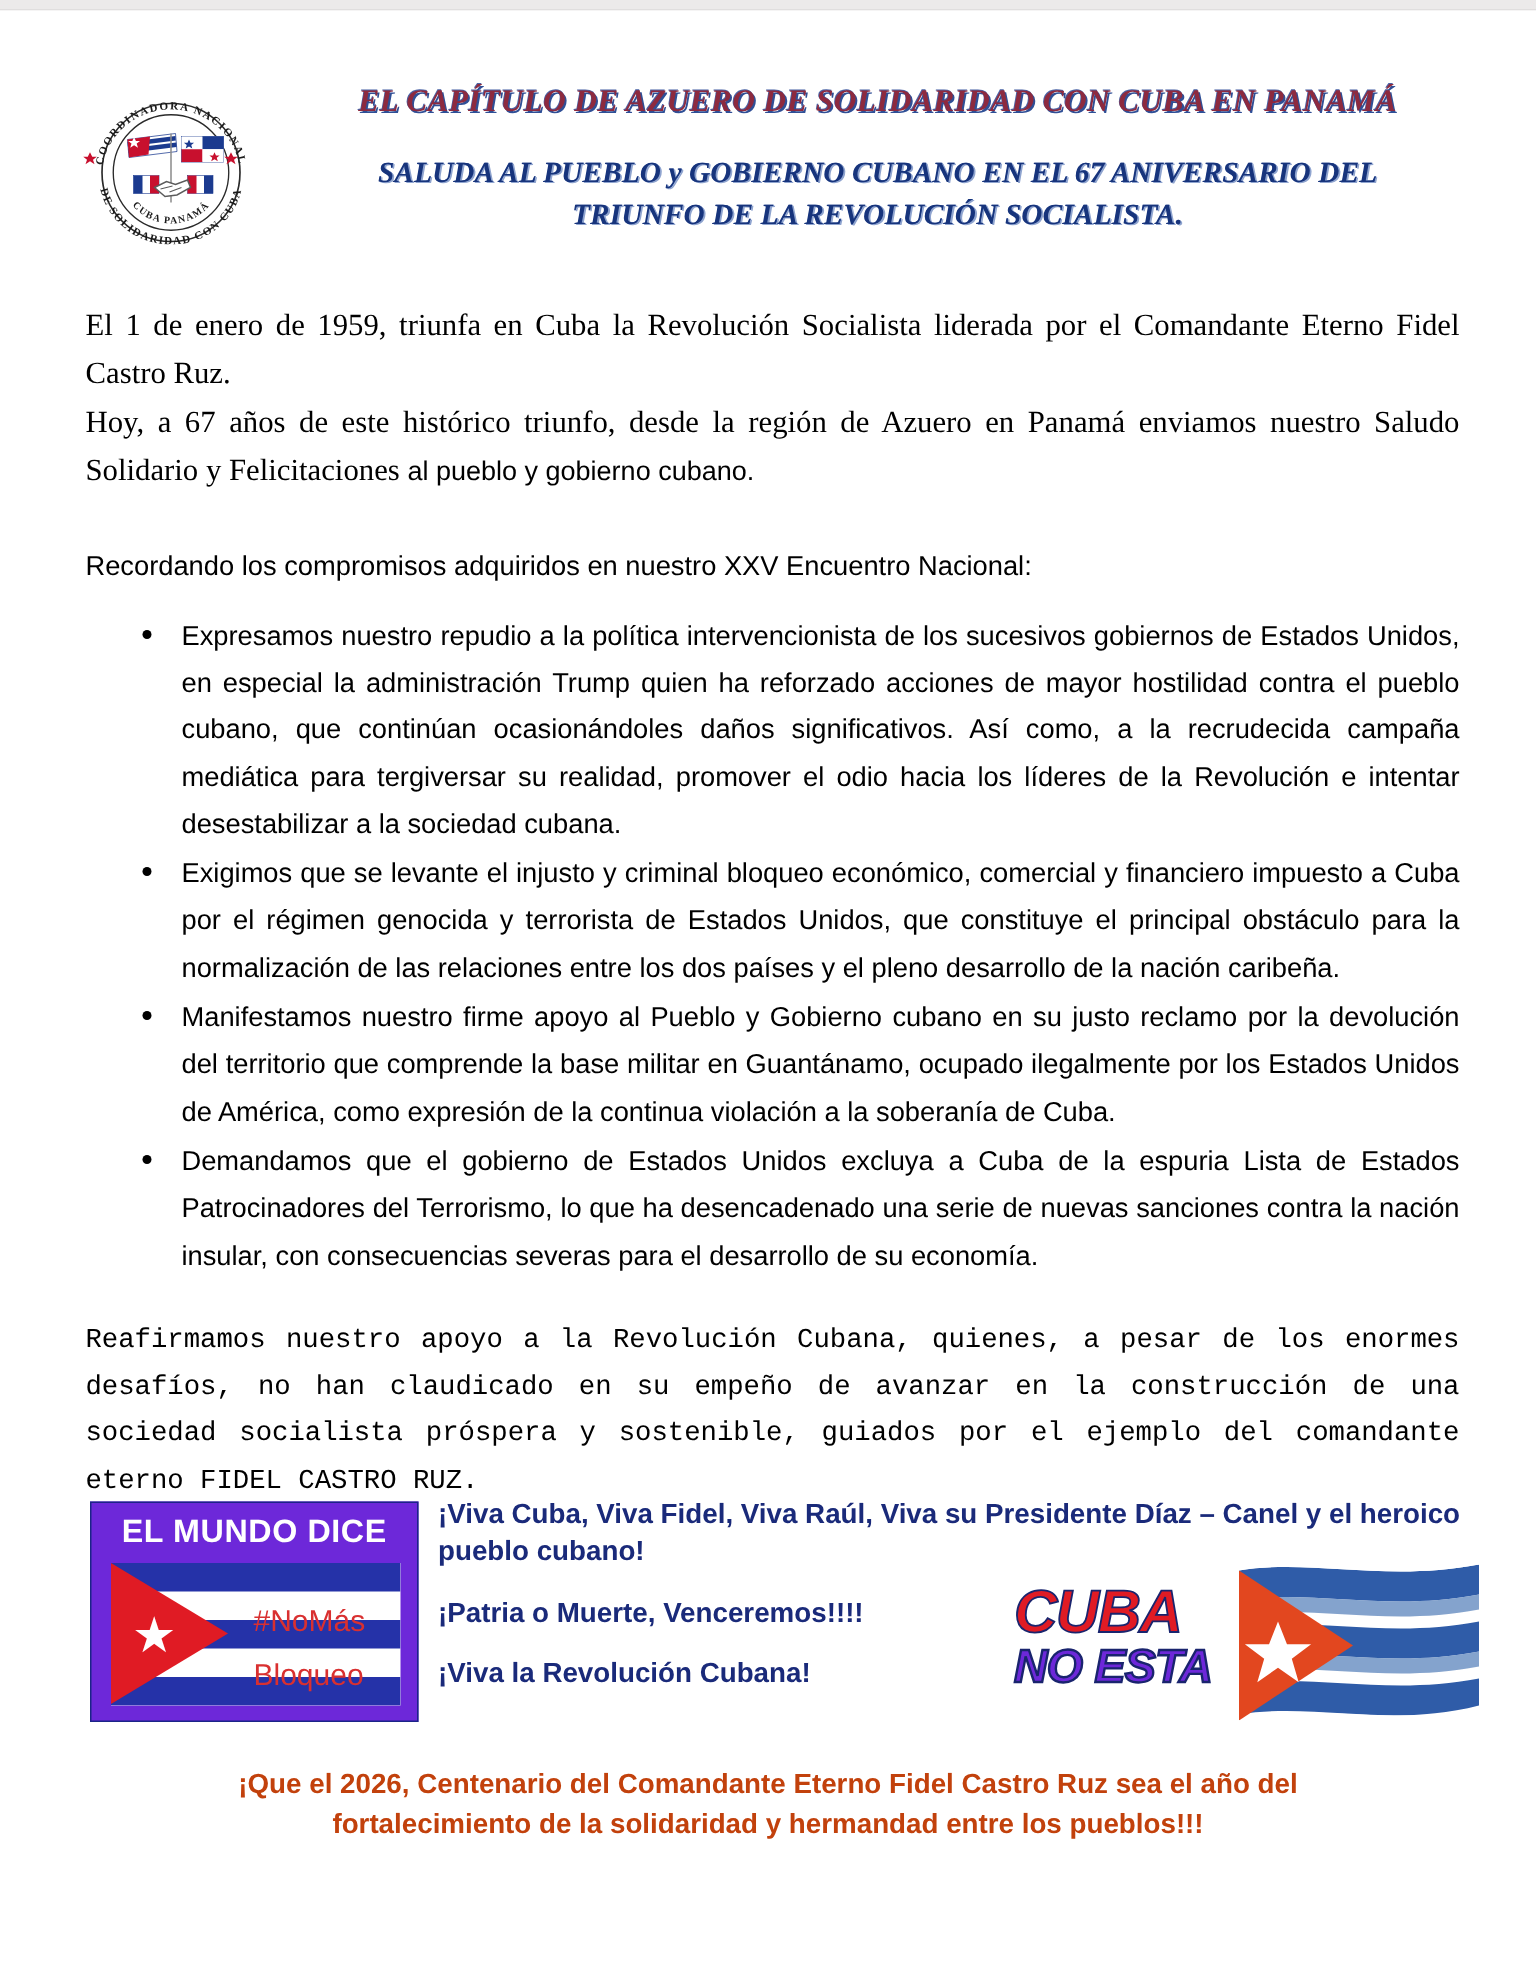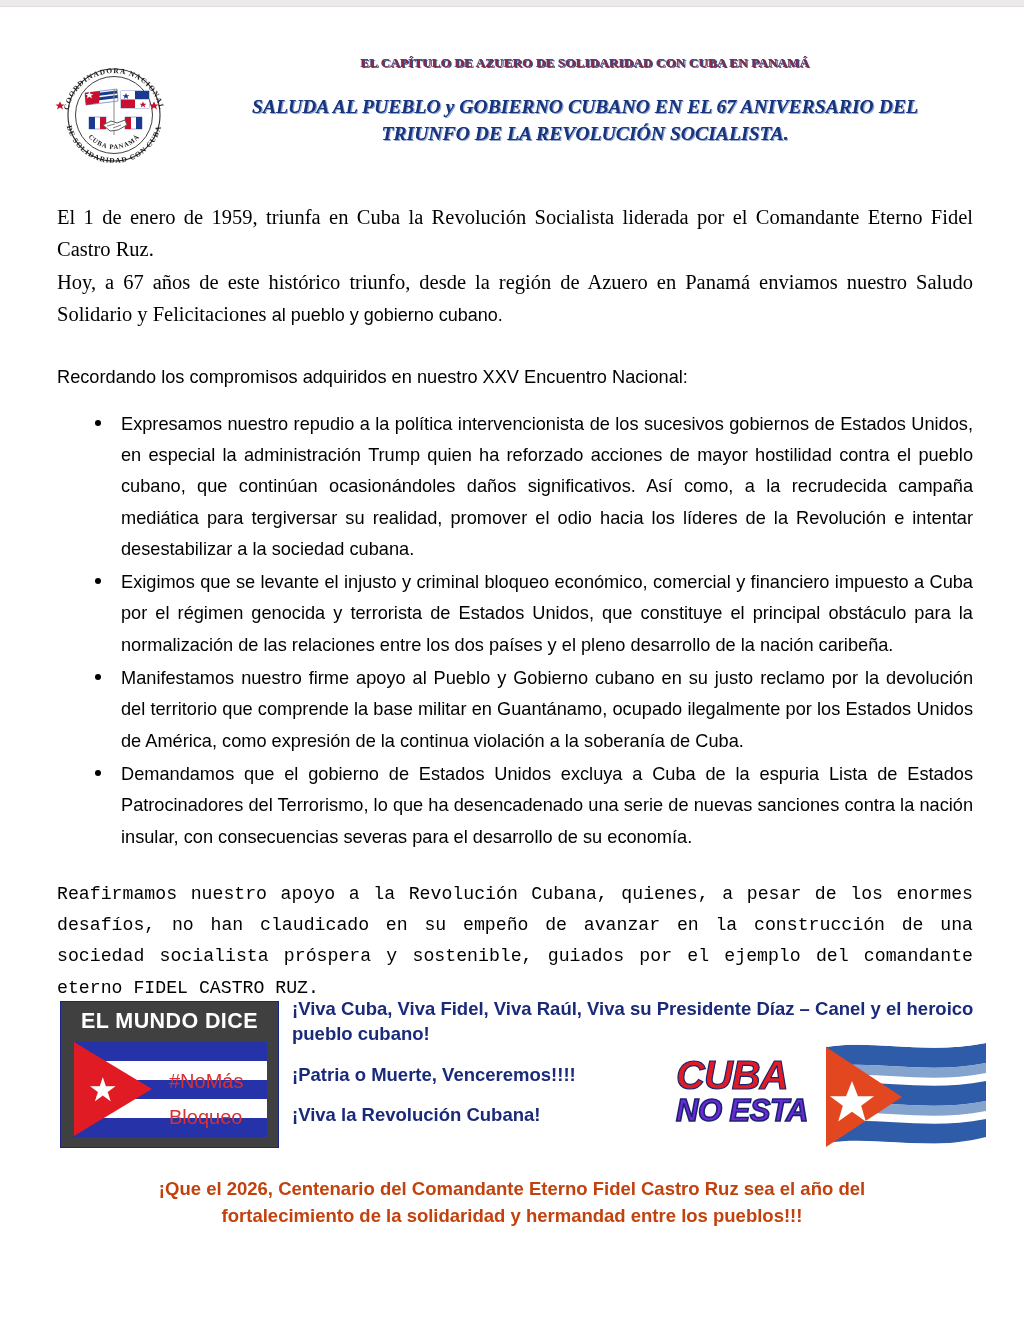--- a/index.html
+++ b/index.html
@@ -51,21 +51,22 @@
   .header-titles {
     position: absolute;
     left: 185px;
     top: 0;
     width: 800px;
     text-align: center;
   }
   .headline-1 {
     font-family: "Liberation Serif", serif;
     font-weight: bold;
-    font-size: 13px;
+    font-style: italic;
+    font-size: 21px;
     letter-spacing: 0.2px;
     color: #8d2a3f;
     text-shadow: 1.2px 1.2px 0 #2f4f96, -0.4px -0.4px 0 #4a63a5;
     white-space: nowrap;
     line-height: 1.2;
   }
   .headline-2 {
     font-family: "Liberation Serif", serif;
     font-weight: bold;
     font-style: italic;
@@ -151,21 +152,21 @@
     top: 990px;
     width: 1024px;
     height: 170px;
   }
   .mundo-dice {
     position: absolute;
     left: 60px;
     top: 4px;
     width: 219px;
     height: 147px;
-    background: #404040;
+    background: #6d28d9;
     box-sizing: border-box;
     border: 1px solid #1b2488;
   }
   .mundo-dice .md-title {
     position: absolute;
     top: 7px; left: 0; right: 0;
     text-align: center;
     color: #ffffff;
     font-family: "Liberation Sans", sans-serif;
     font-weight: bold;

